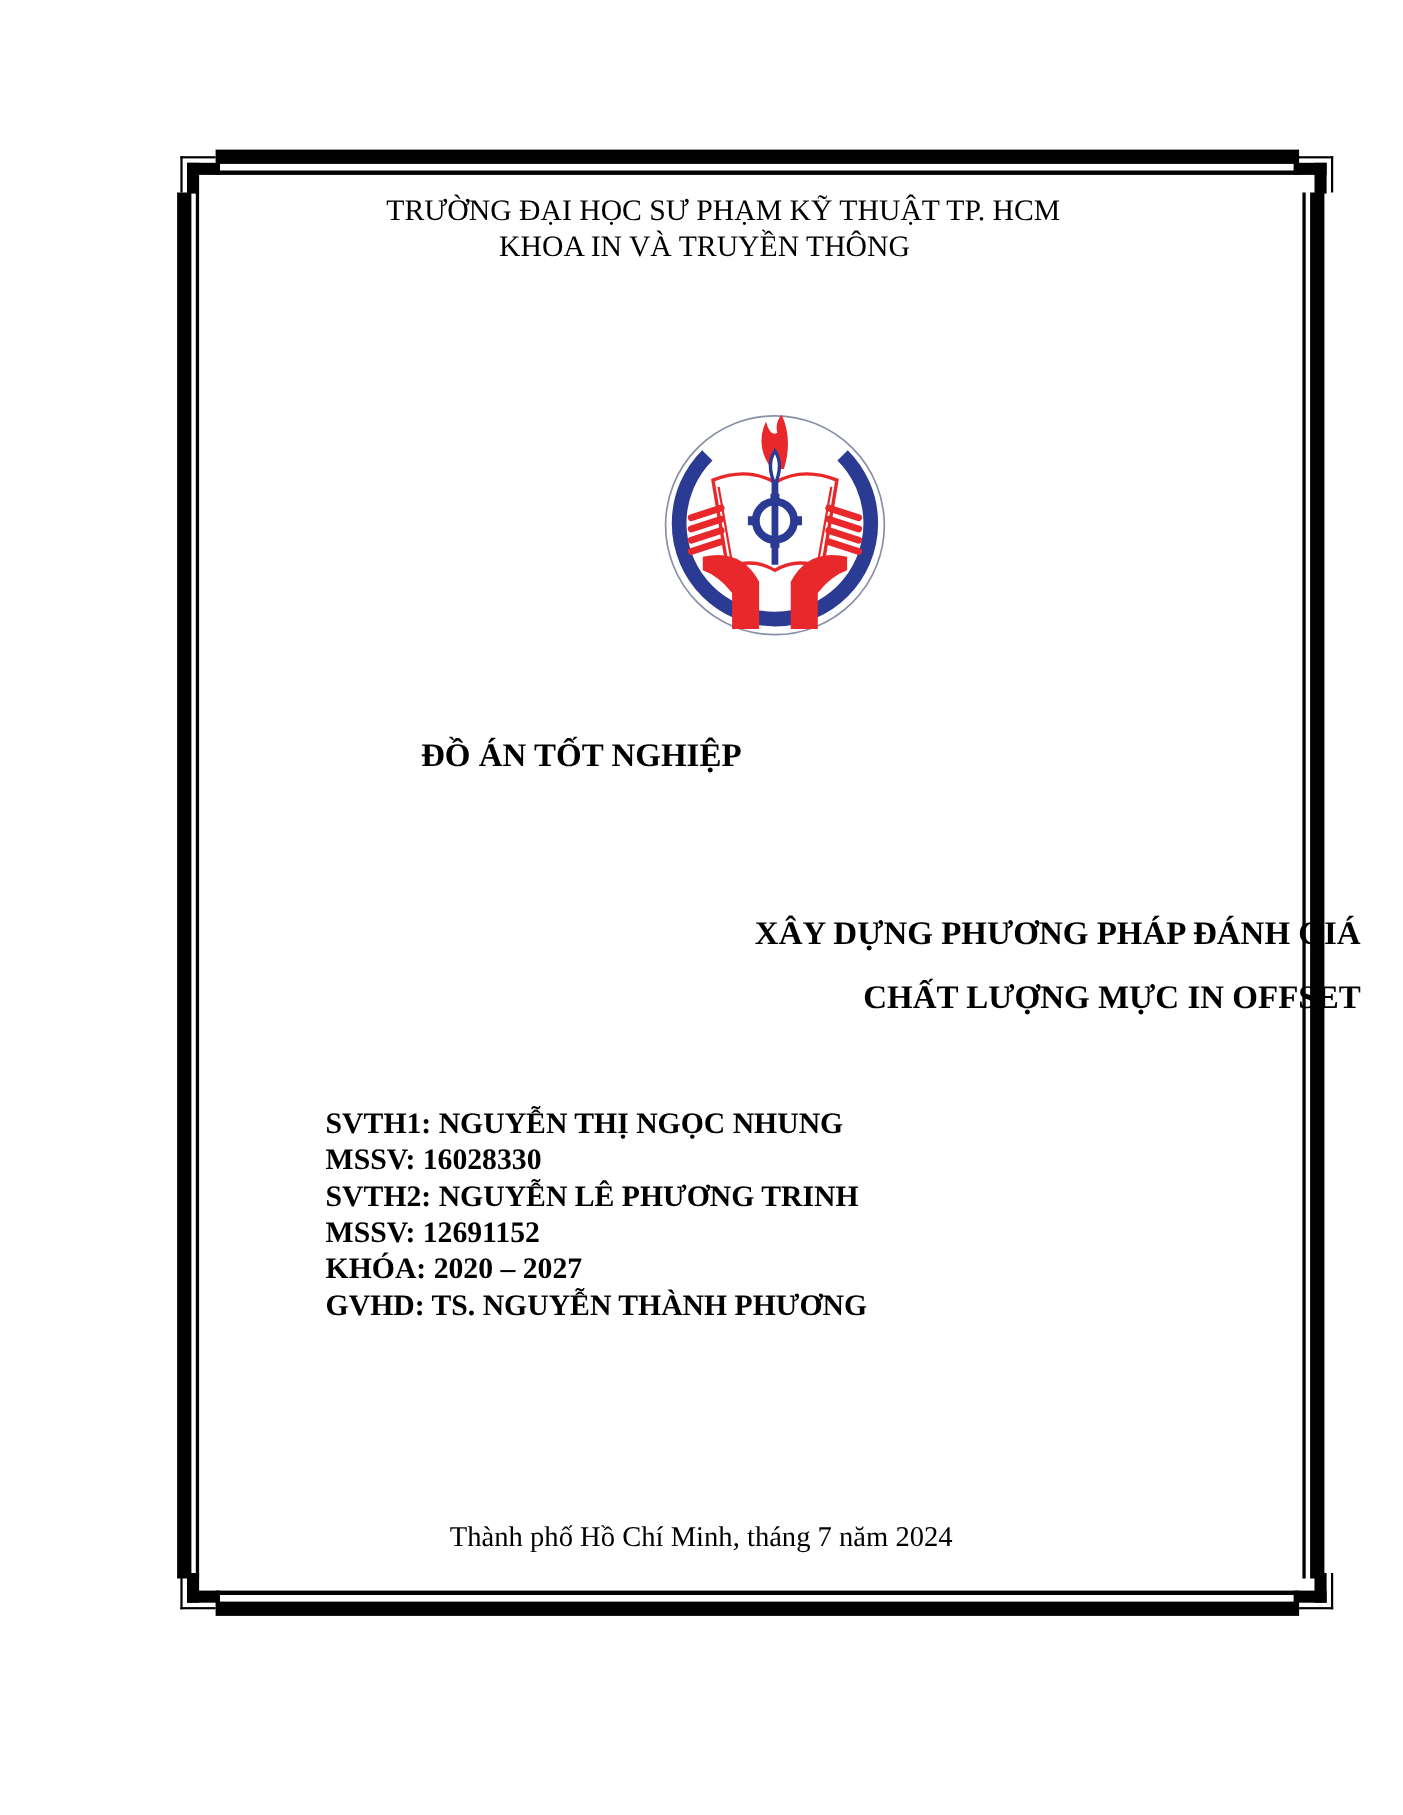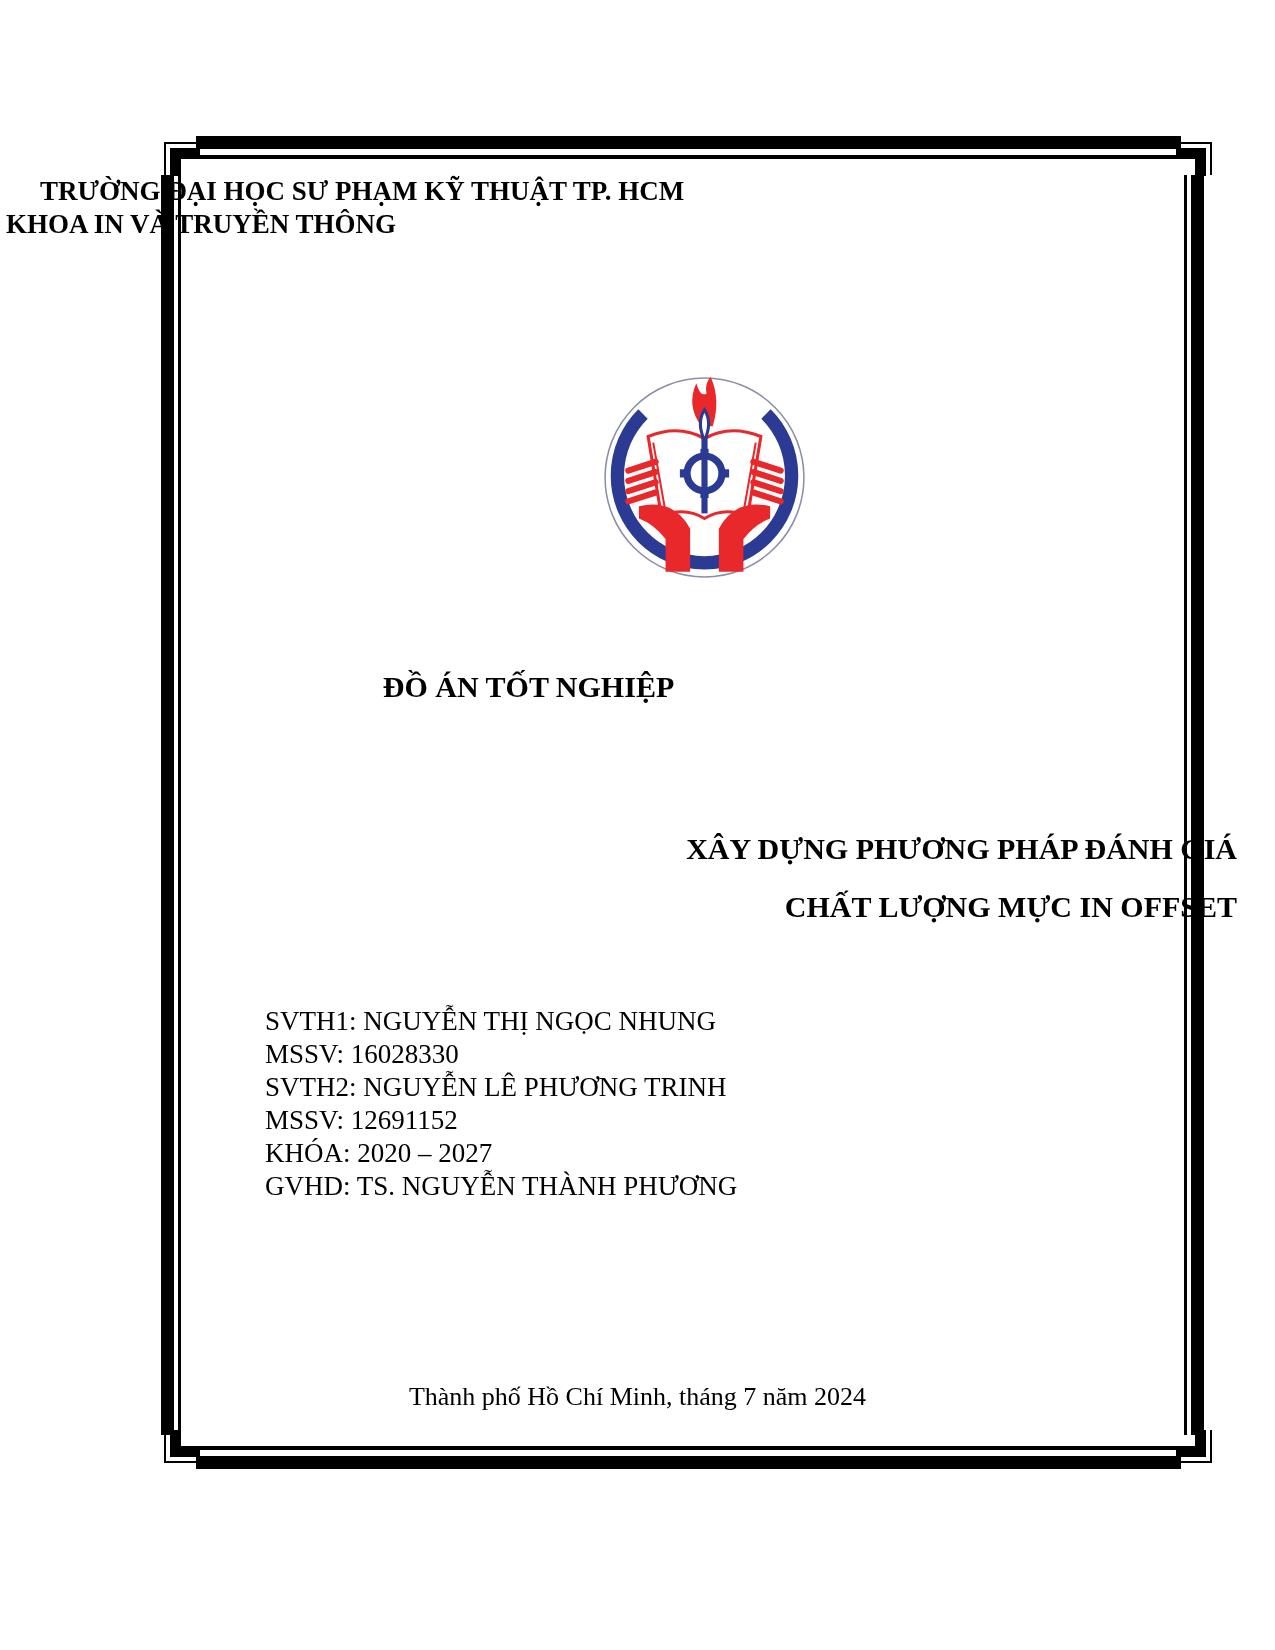--- a/index.html
+++ b/index.html
@@ -2,27 +2,27 @@
 <html><head>
 <meta charset="utf-8">
 <style>
   html, body { margin:0; padding:0; background:#ffffff; }
   body { width:1275px; height:1650px; position:relative; overflow:hidden;
          font-family:"Liberation Serif", serif; color:#000; }
   .abs { position:absolute; }
   
   .bar { position:absolute; background:#000; }
   .thin { position:absolute; background:#000; }
-  .hdr { position:absolute; left:0; width:1275px; text-align:left;
-         font-weight:bold; font-size:27px; letter-spacing:0px; }
+  .hdr { position:absolute; left:0; width:1275px; text-align:center;
+         font-weight:normal; font-size:27px; letter-spacing:0px; }
   .subtitle { position:absolute; left:0; width:1051px; text-align:center;
          font-weight:bold; font-size:30px; }
   .title { position:absolute; left:0; width:1237px; text-align:right;
          font-weight:bold; font-size:30px; }
-  .info { position:absolute; left:265px; font-weight:normal; font-size:27px; line-height:33px; }
+  .info { position:absolute; left:296px; font-weight:bold; font-size:27px; line-height:33px; }
   .info div { white-space:nowrap; }
   .footer { position:absolute; left:0; width:1275px; text-align:center; font-size:26px; }
 </style>
 </head>
 <body>
 
 <div>
 
   <div class="bar" style="left:196px; top:136px; width:985px; height:13px;"></div>
 

